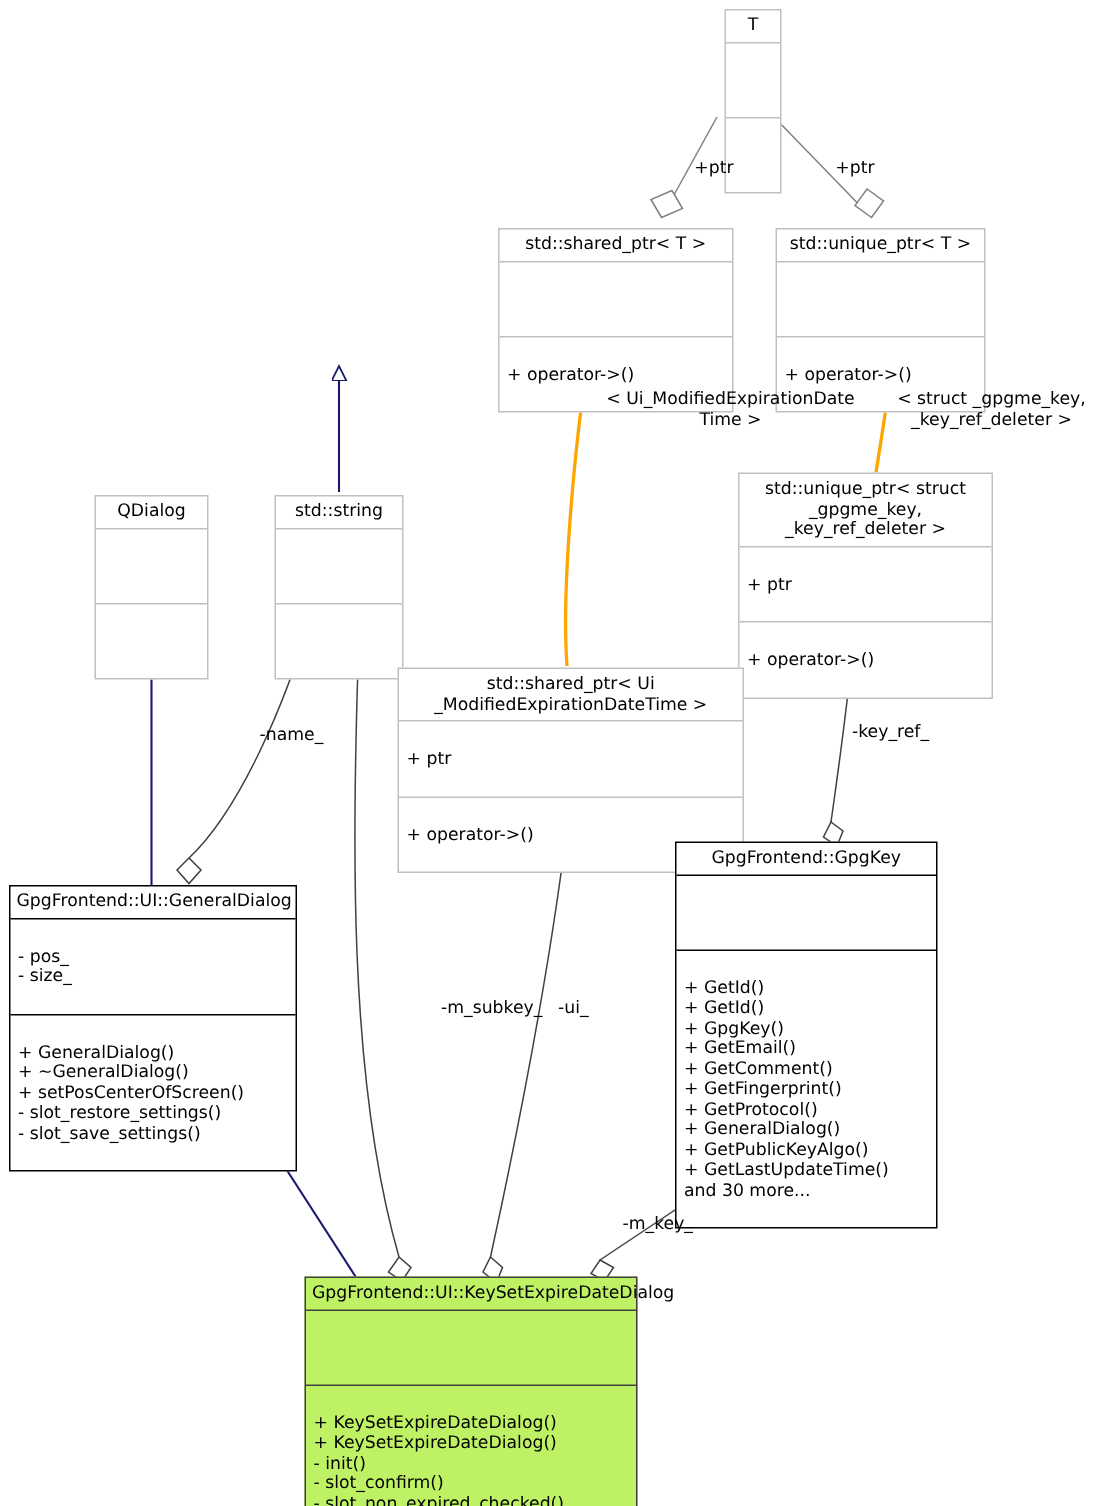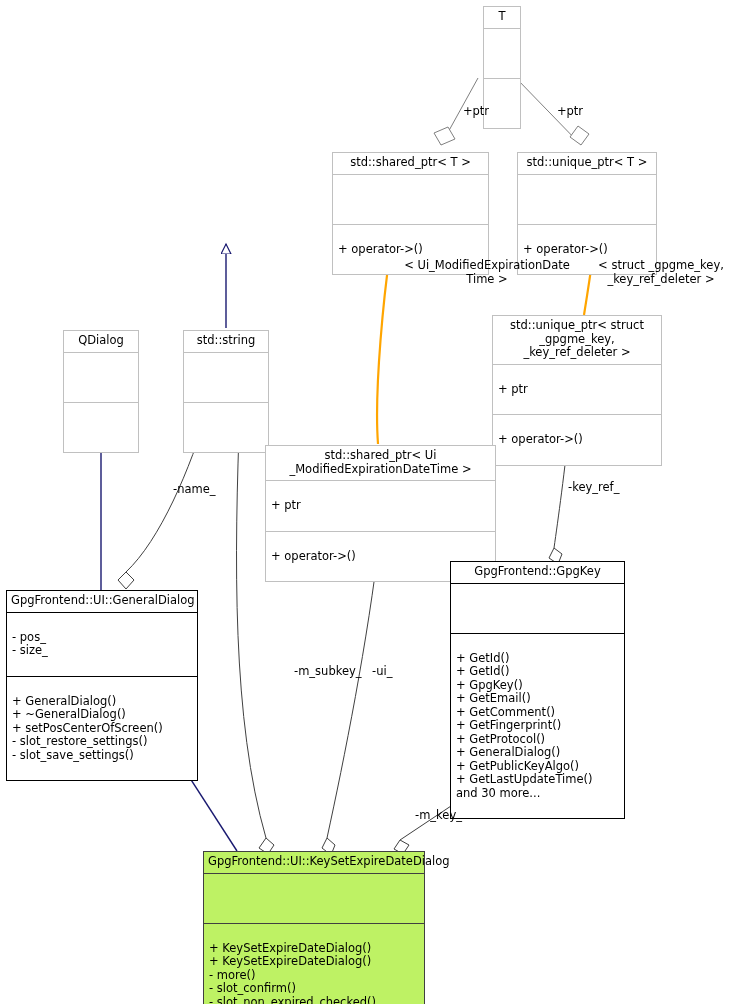--- a/index.html
+++ b/index.html
@@ -235,21 +235,21 @@
       <div class="row">- slot_save_settings()</div>
     </div>
   </div>
 
   <div class="node highlight" style="left:203px; top:851px; width:222px;">
     <div class="title">GpgFrontend::UI::KeySetExpireDateDialog</div>
     <div class="sect empty"></div>
     <div class="sect">
       <div class="row">+ KeySetExpireDateDialog()</div>
       <div class="row">+ KeySetExpireDateDialog()</div>
-      <div class="row">- more()</div>
+      <div class="row">- init()</div>
       <div class="row">- slot_confirm()</div>
       <div class="row">- slot_non_expired_checked()</div>
     </div>
   </div>
 
   <div class="edge-label" style="left:456px; top:105px; width:40px;">+ptr</div>
 
   <div class="edge-label" style="left:550px; top:105px; width:40px;">+ptr</div>
 
   <div class="edge-label" style="left:393px; top:259px; width:188px;">&lt; Ui_ModifiedExpirationDate

